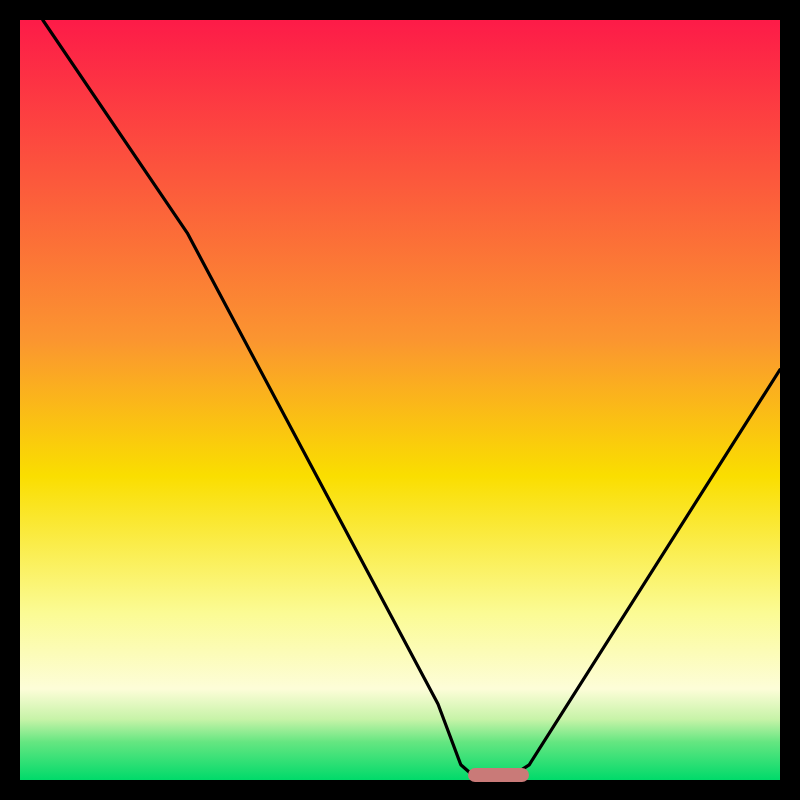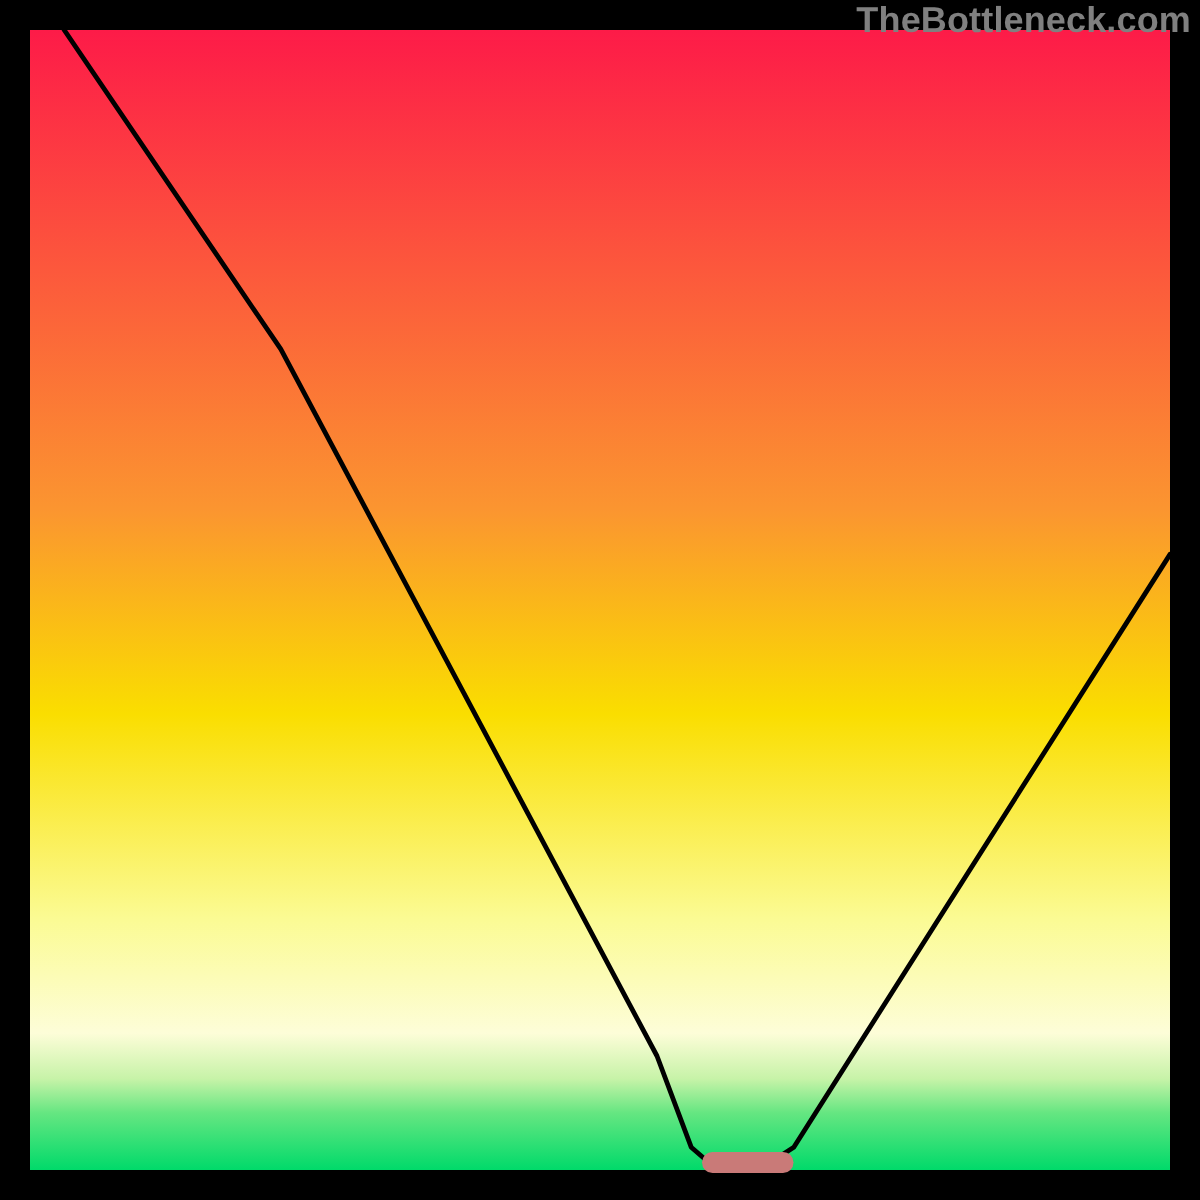--- a/index.html
+++ b/index.html
@@ -78,15 +78,14 @@
     </svg>
 
     <svg class="curve-svg" viewBox="0 0 760 760" preserveAspectRatio="none">
       <path id="curvePath" d="M 22.8 0.0 L 167.2 212.8 L 418.0 684.0 L 440.8 744.8 L 452.2 754.7 L 494.0 754.7 L 509.2 744.8 L 760.0 349.6" fill="none" stroke="#000" stroke-width="3.2" stroke-linecap="round" stroke-linejoin="round"></path>
     </svg>
 
     <div class="marker" id="marker" style="left: 448.4px; width: 60.8px; top: 748px; background: rgb(201, 122, 120);"></div>
 
   </div>
 
-  <div class="watermark">TheBottleneck.com</div>
 
 </div>
 
 </body></html>

